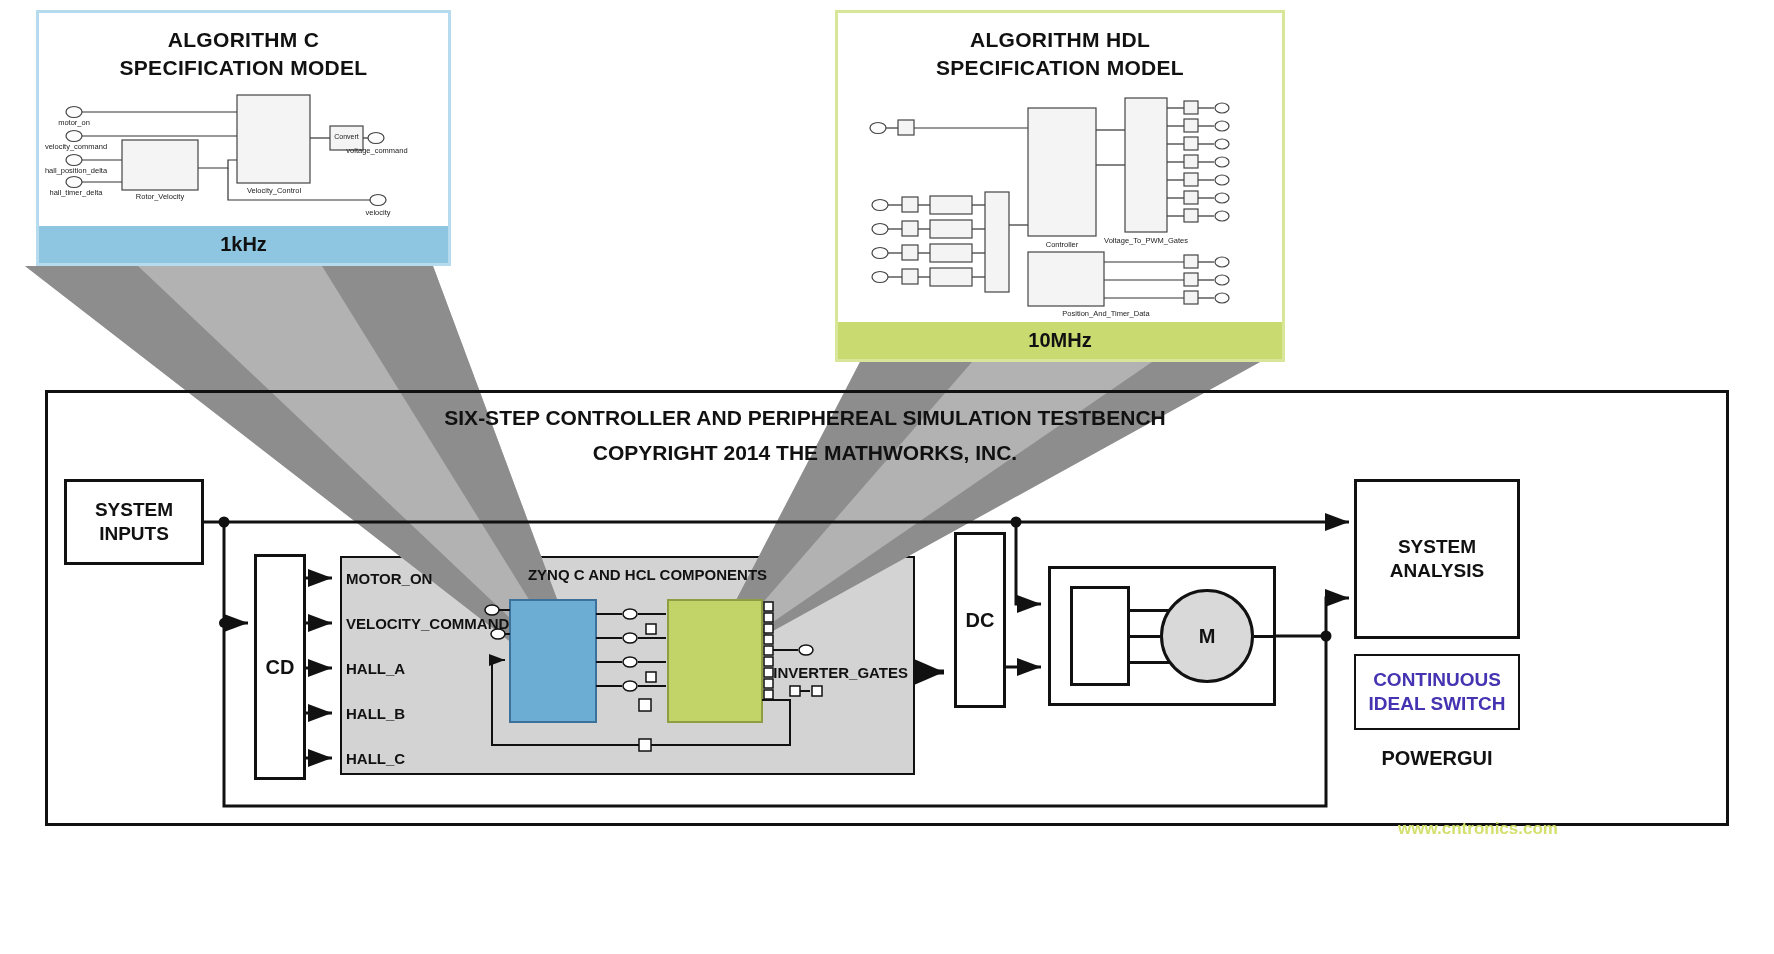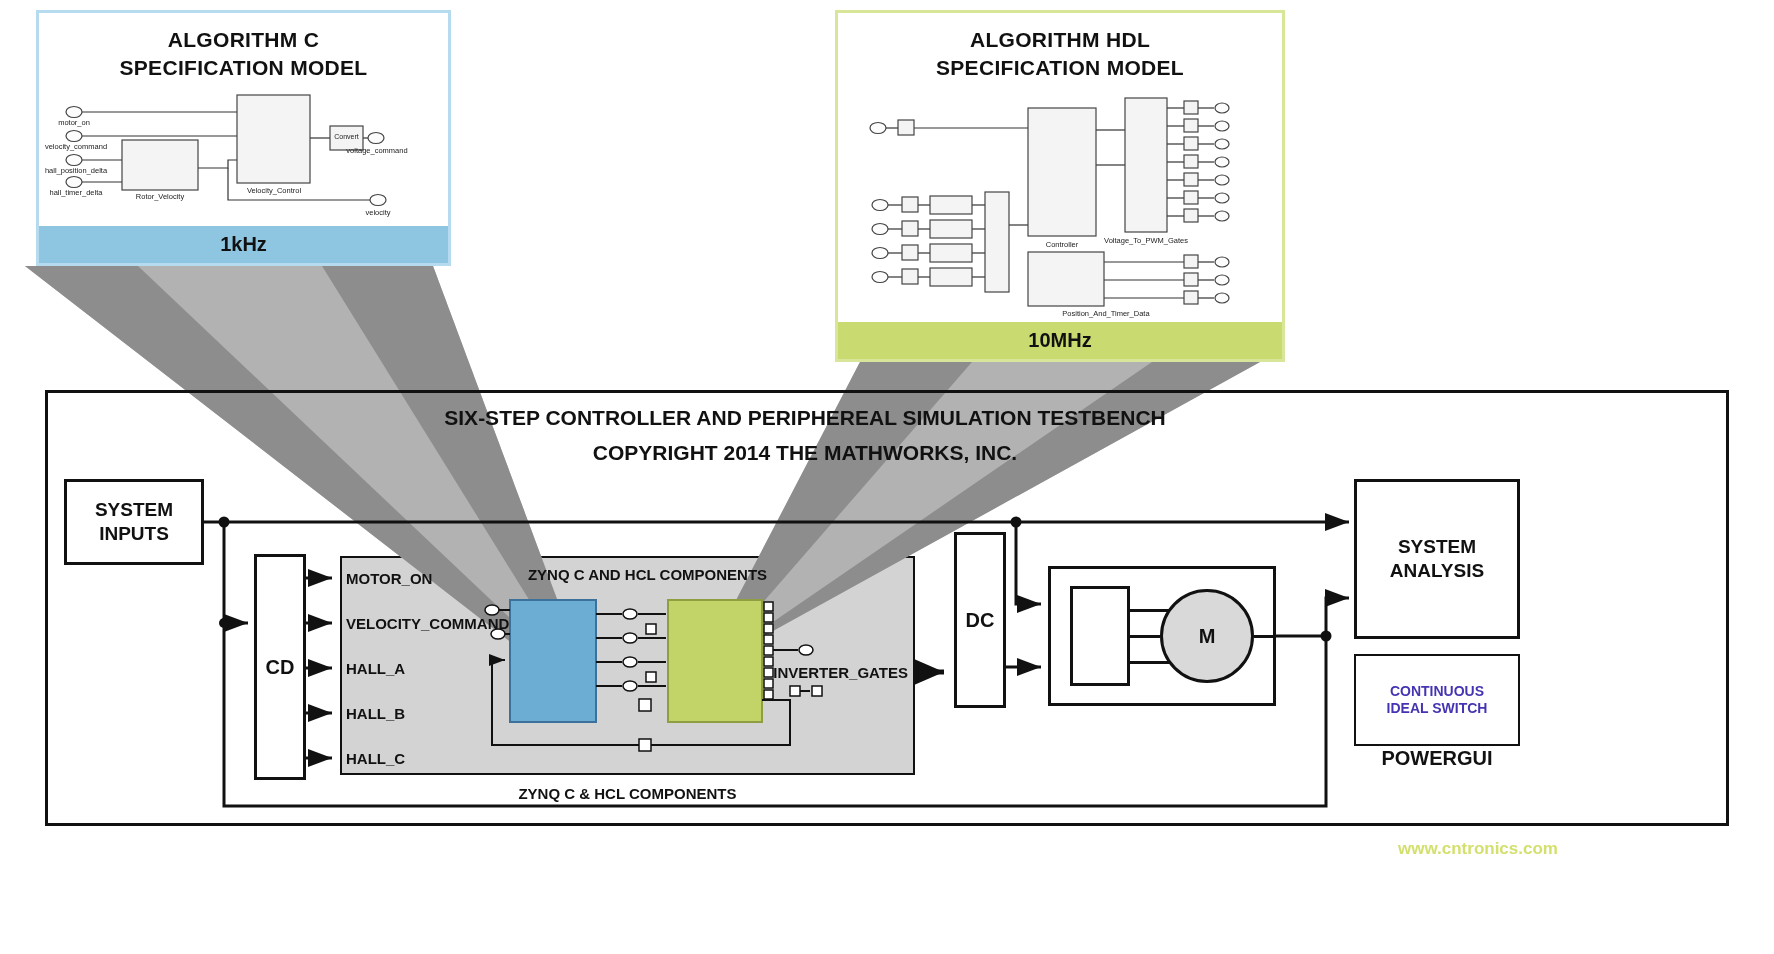--- a/index.html
+++ b/index.html
@@ -21,21 +21,21 @@
 
   .box { position:absolute; z-index:6; background:#fff; border:3px solid #111; display:flex; flex-direction:column; align-items:center; justify-content:center; text-align:center; font-weight:bold; line-height:1.25; }
   .lbl { position:absolute; z-index:6; font-weight:bold; color:#111; white-space:nowrap; }
   .lbl.center { text-align:center; white-space:normal; }
   .tiny { position:absolute; z-index:6; font-size:7.5px; font-weight:400; color:#222; text-align:center; line-height:1.1; white-space:nowrap; }
 
   .motor-line { position:absolute; height:3px; background:#111; }
   .motor-circle { position:absolute; border:3px solid #111; border-radius:50%; background:#d9d9d9; display:flex; align-items:center; justify-content:center; font-weight:bold; font-size:20px; }
   .motor-inner { position:absolute; border:3px solid #111; background:#fff; }
   .switch-box { border-width:2px; color:var(--switch-text); }
-  .watermark { position:absolute; z-index:6; font-size:17px; font-weight:bold; color:var(--watermark);margin-top:20px; }
+  .watermark { position:absolute; z-index:6; font-size:17px; font-weight:bold; color:var(--watermark); }
 </style>
 </head>
 <body>
 
 <div class="page">
 
   <div class="zynq-panel" style="left:340px;top:556px;width:575px;height:219px;"></div>
 
   <svg class="layer beams" viewBox="0 0 1774 954">
     <polygon points="25,266 433,266 573,642 534,660" style="fill:var(--beam)"></polygon>
@@ -271,21 +271,20 @@
     <span>CD</span>
   </div>
 
   <div class="lbl center" style="left:340px;top:566px;width:575px;font-size:15px;padding-left:40px;">ZYNQ C AND HCL COMPONENTS</div>
   <span class="lbl" style="left:346px;top:570px;font-size:15px;">MOTOR_ON</span>
   <span class="lbl" style="left:346px;top:615px;font-size:15px;">VELOCITY_COMMAND</span>
   <span class="lbl" style="left:346px;top:660px;font-size:15px;">HALL_A</span>
   <span class="lbl" style="left:346px;top:705px;font-size:15px;">HALL_B</span>
   <span class="lbl" style="left:346px;top:750px;font-size:15px;">HALL_C</span>
   <div class="lbl" style="left:742px;top:664px;width:166px;font-size:15px;text-align:right;">INVERTER_GATES</div>
-  <div class="lbl center" style="left:340px;top:785px;width:575px;font-size:15px;">ZYNQ C &amp; HCL COMPONENTS</div>
 
   <div class="box" style="left:954px;top:532px;width:52px;height:176px;font-size:20px;">
     <span>DC</span>
   </div>
 
   <div class="box" style="left:1048px;top:566px;width:228px;height:140px;">
     <div class="motor-inner" style="left:19px;top:17px;width:60px;height:100px;"></div>
     <div class="motor-line" style="left:79px;top:40px;width:41px;"></div>
     <div class="motor-line" style="left:79px;top:66px;width:30px;"></div>
     <div class="motor-line" style="left:79px;top:92px;width:41px;"></div>
@@ -293,20 +292,20 @@
     <div class="motor-circle" style="left:109px;top:20px;width:94px;height:94px;">
       <span>M</span>
     </div>
   </div>
 
   <div class="box" style="left:1354px;top:479px;width:166px;height:160px;font-size:19px;">
     <span>SYSTEM</span>
     <span>ANALYSIS</span>
   </div>
 
-  <div class="box switch-box" style="left:1354px;top:654px;width:166px;height:92px;font-size:14px;">
+  <div class="box switch-box" style="left:1354px;top:654px;width:166px;height:76px;font-size:19px;">
     <span>CONTINUOUS</span>
     <span>IDEAL SWITCH</span>
   </div>
   <div class="lbl center" style="left:1354px;top:747px;width:166px;font-size:20px;">POWERGUI</div>
 
   <span class="watermark" style="left:1398px;top:819px;">www.cntronics.com</span>
 </div>
 
 </body></html>

